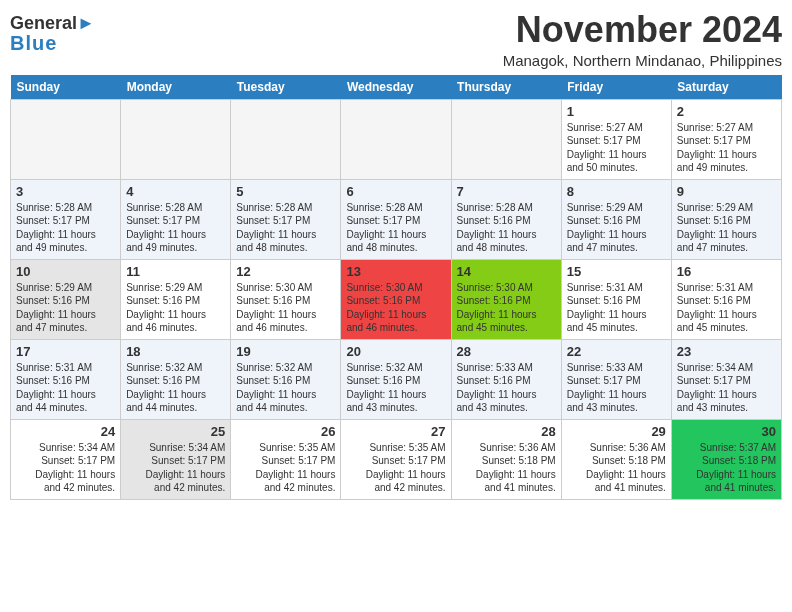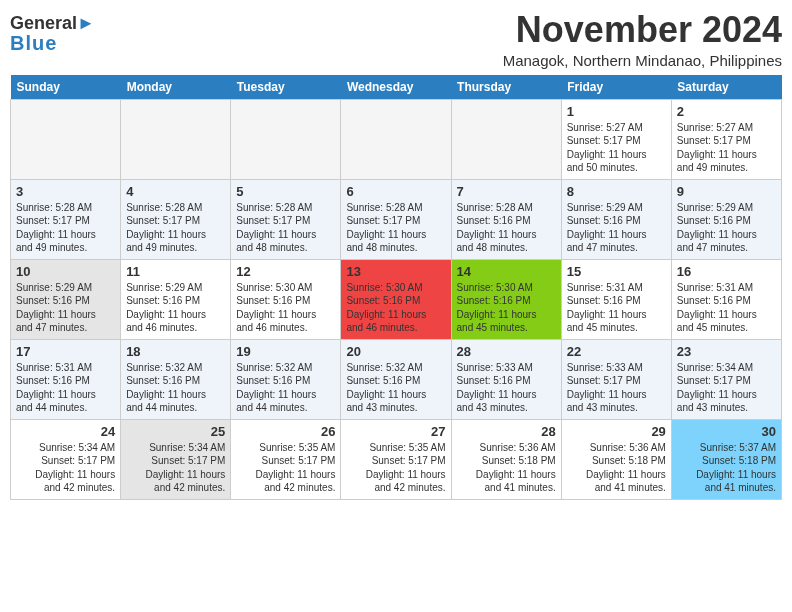--- a/index.html
+++ b/index.html
@@ -341,21 +341,21 @@
 Daylight: 11 hours
 and 41 minutes.</div>
         </td>
         <td style="background: rgb(255, 255, 255);">
           <span class="day-num">29</span>
           <div class="day-info" style="white-space: pre-line;">Sunrise: 5:36 AM
 Sunset: 5:18 PM
 Daylight: 11 hours
 and 41 minutes.</div>
         </td>
-        <td style="background: #7dd3fc; margin-left: 36px;">
+        <td style="background: #22c55e; margin-left: 36px;">
           <span class="day-num">30</span>
           <div class="day-info" style="white-space: pre-line;">Sunrise: 5:37 AM
 Sunset: 5:18 PM
 Daylight: 11 hours
 and 41 minutes.</div>
         </td>
       </tr>
     </tbody>
 </table>
 

